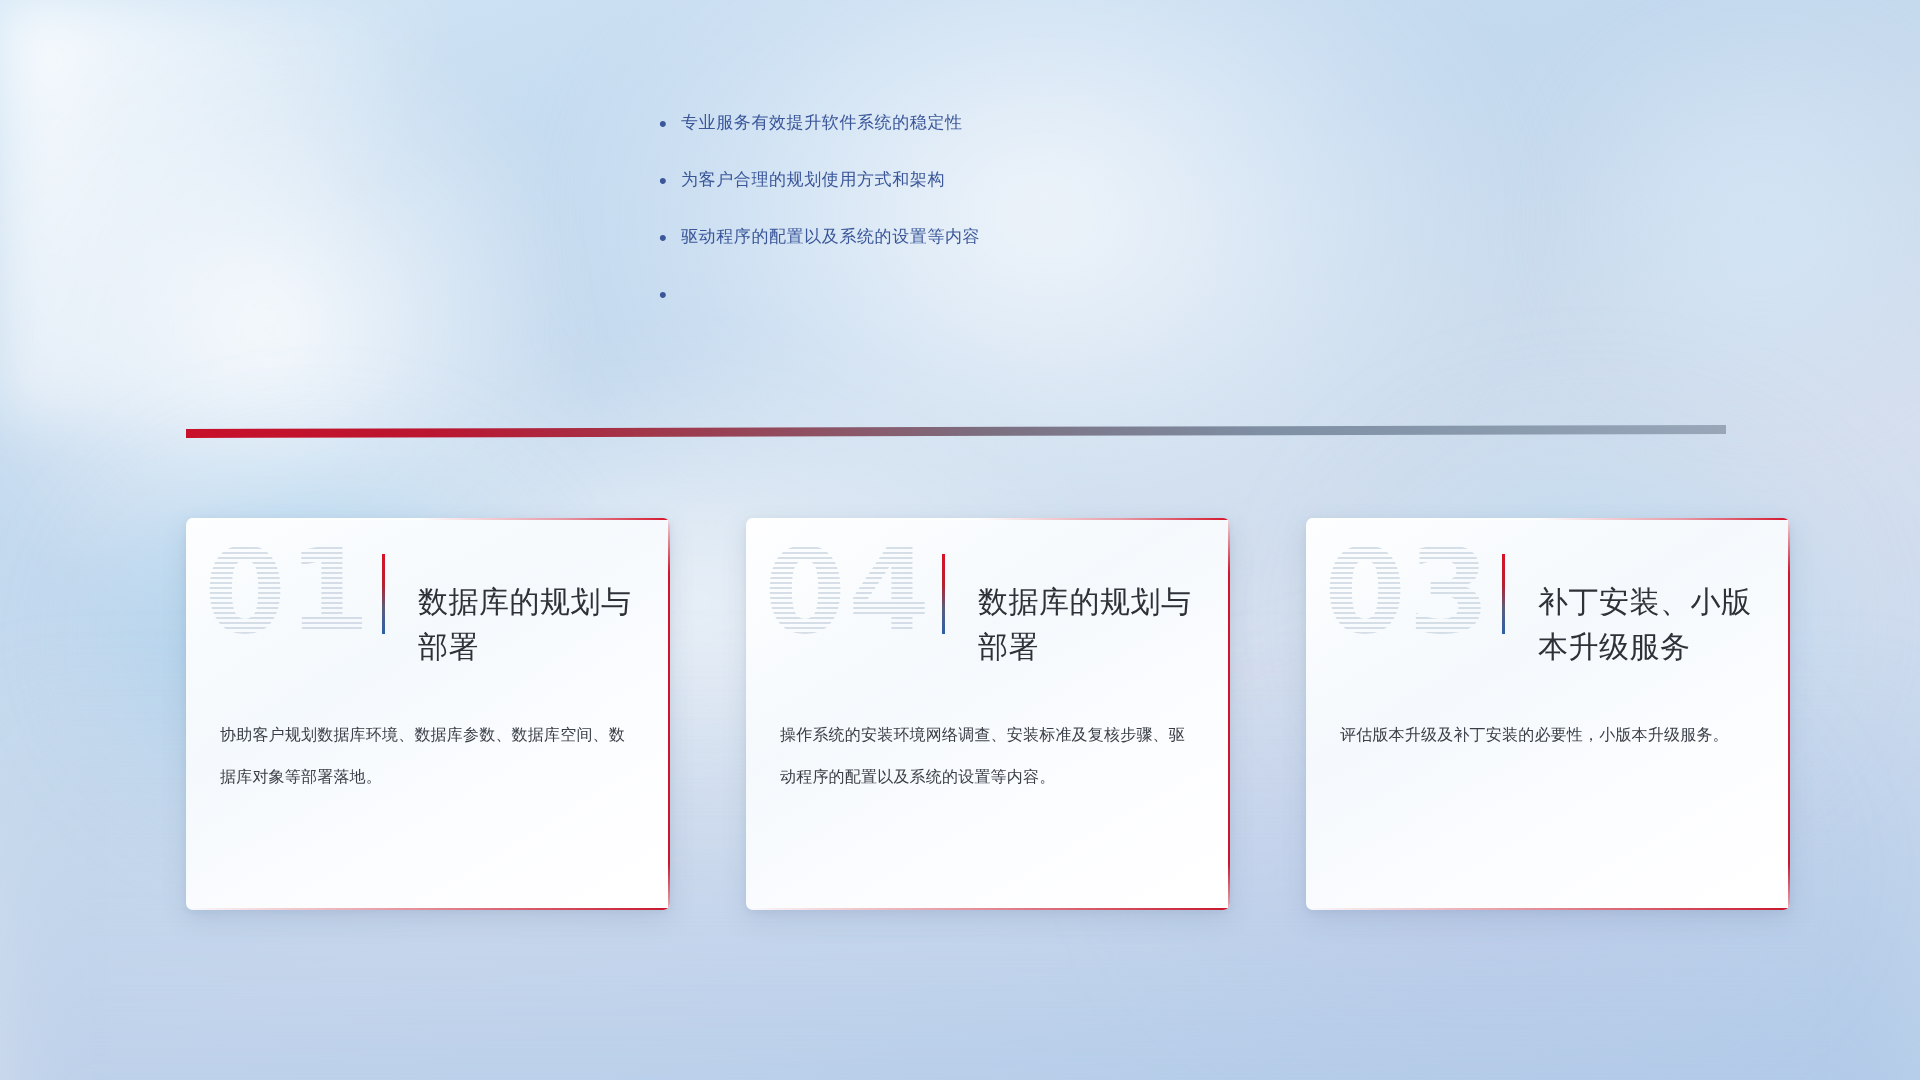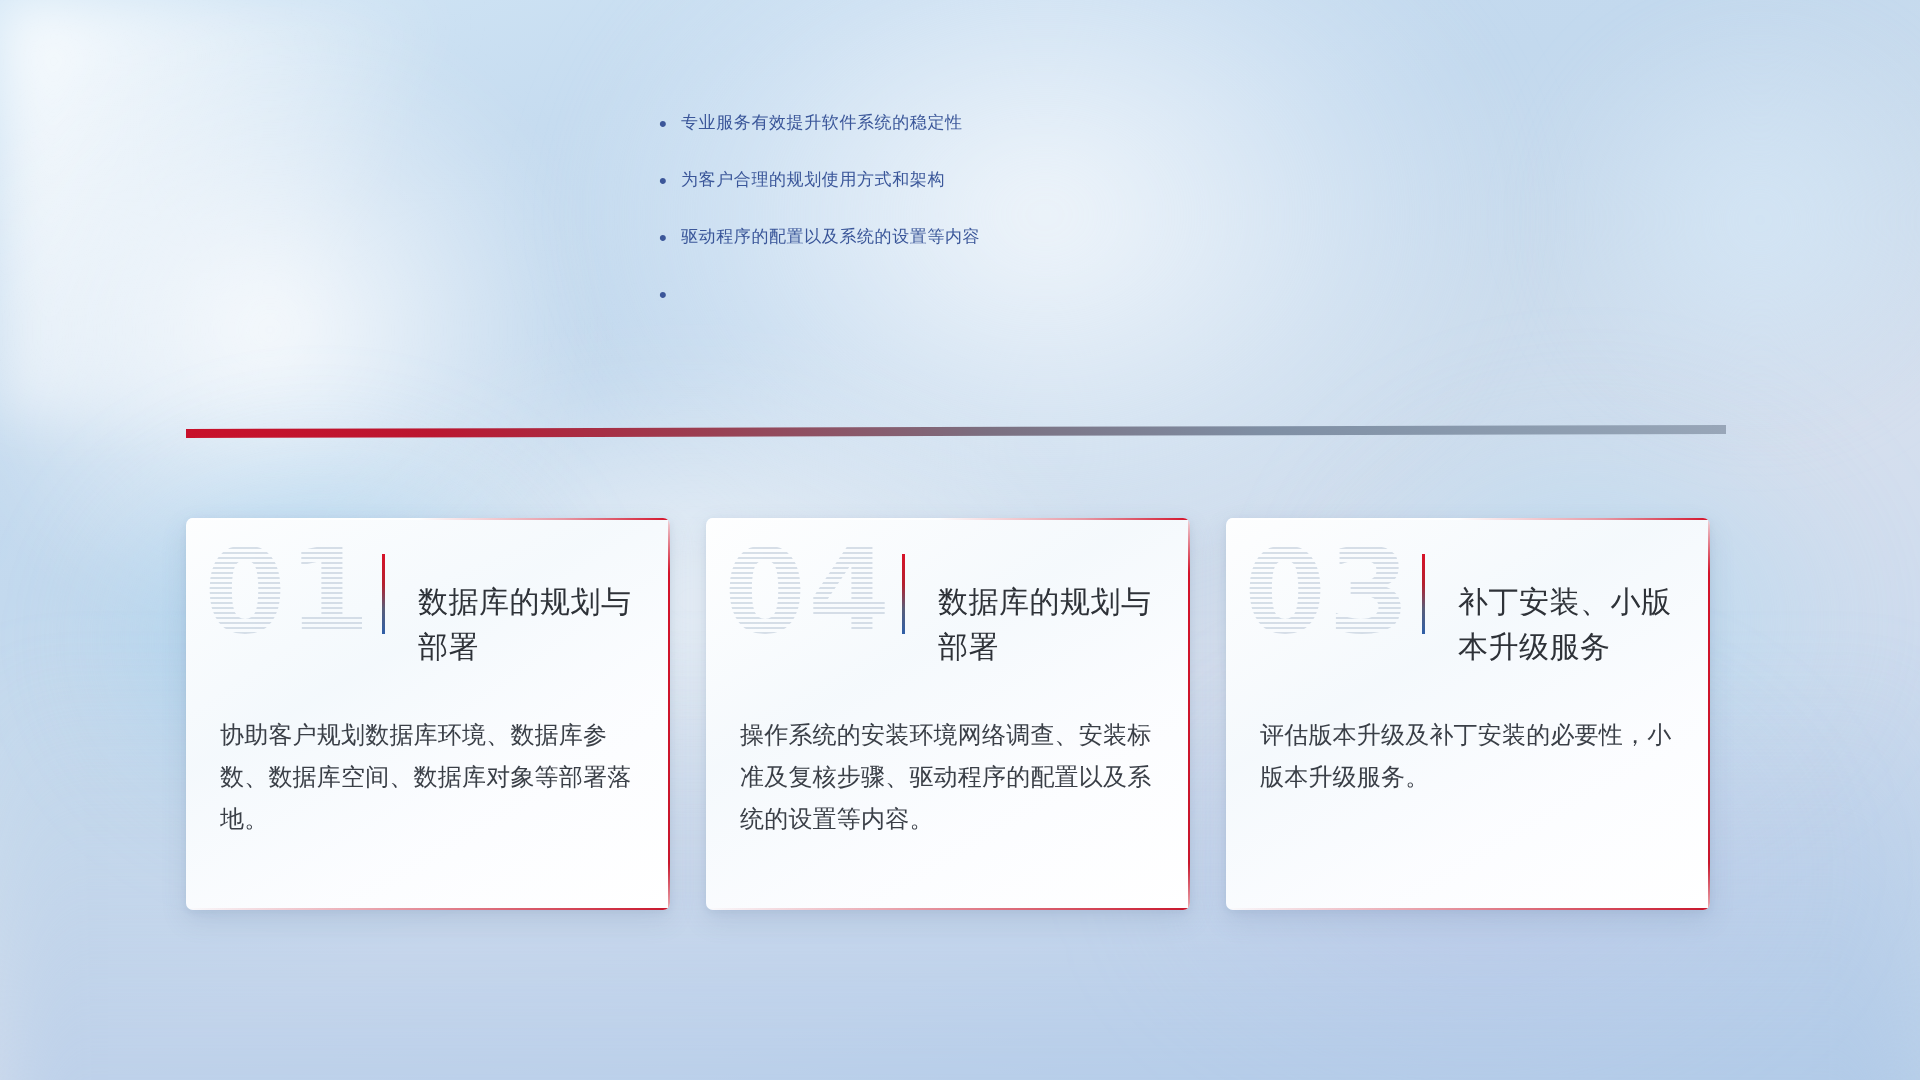--- a/index.html
+++ b/index.html
@@ -84,21 +84,21 @@
 
   
   #divider{
     position:absolute; left:186px; top:425px; width:1540px; height:16px;
   }
   #divider svg{ display:block; width:100%; height:100%; }
 
   
   #cards{
     position:absolute; left:186px; top:518px;
-    display:flex; gap:36px;
+    display:flex; gap:76px;
   }
   .card{
     position:relative;
     width:484px; height:392px;
     border-radius:7px;
     overflow:hidden;
     background:
       linear-gradient(150deg, rgba(255,255,255,.96) 0%, rgba(246,250,253,.97) 38%,
                       rgba(252,253,255,.99) 68%, rgba(255,255,255,1) 100%);
     box-shadow:0 10px 26px rgba(90,115,150,.16), 0 2px 6px rgba(90,115,150,.10);
@@ -144,21 +144,21 @@
     position:absolute; left:232px; top:30px;
     width:226px;
     font-size:30px; line-height:45px;
     color:#2e3238; letter-spacing:.5px;
     font-family:"Liberation Sans","DejaVu Sans",sans-serif;
     margin-top:31px;
   }
   .card-body{
     position:absolute; left:34px; top:196px;
     width:418px;
-    font-size:24px; line-height:42px;
+    font-size:16px; line-height:42px;
     color:#3a3f47; letter-spacing:.2px;
     font-family:"Liberation Sans","DejaVu Sans",sans-serif;
   }
 </style>
 </head>
 <body>
 
 <div id="bg-base"></div>
 <div id="bg-streak-top"></div>
 <div id="bg-bloom-left"></div>

